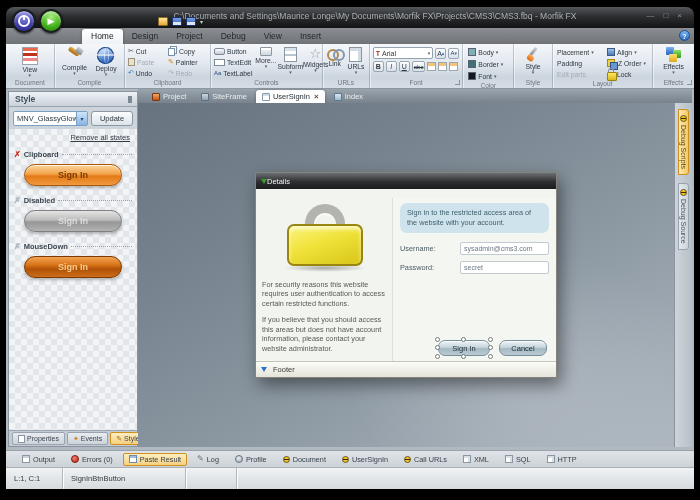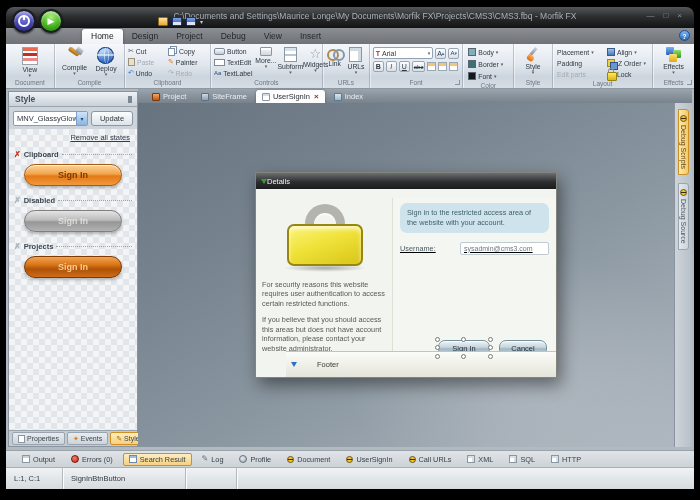--- a/index.html
+++ b/index.html
@@ -128,28 +128,28 @@
 .canvas{position:absolute;left:132px;top:14px;right:20px;bottom:3px;background:linear-gradient(150deg,#67737f 0%,#76828d 28%,#8a96a0 58%,#a2acb5 85%,#aeb7bf 100%);overflow:hidden;}
 .canvas::after{content:"";position:absolute;right:-60px;bottom:-80px;width:420px;height:300px;background:radial-gradient(ellipse,rgba(255,255,255,.16),transparent 60%);}
 .dialog{position:absolute;left:117px;top:69px;width:302px;height:206px;background:#f2f4ef;border:1px solid #84847c;box-shadow:4px 7px 16px rgba(0,0,0,.45);z-index:2;}
 .dlg-band{height:13px;display:flex;align-items:center;gap:4px;padding-left:5px;font-size:7.5px;color:#3a3a34;background:linear-gradient(#fcfcf8,#e6e6dc);border-bottom:1px solid #b8b8ac;}
 .dlg-details{height:16px;display:flex;align-items:center;padding-left:5px;font-size:7.5px;color:#f2f2f2;background:linear-gradient(#6c6f72,#2c2e30 55%,#1a1c1e);}
 .arr{width:0;height:0;border-left:3px solid transparent;border-right:3px solid transparent;border-top:5px solid #2a70c8;}
 .arr-green{border-top-color:#3a9a30;}
 .dlg-content{position:absolute;left:0;right:0;top:25px;bottom:14px;display:flex;}
 .dlg-left{width:136px;padding:4px 4px 0 6px;}
 .dlg-right{flex:1;border-left:1px solid #deE0d6;padding:5px 7px;position:relative;background:#f4f6f1;}
-.dlg-footer{position:absolute;left:0;right:0;bottom:0;height:26px;display:flex;align-items:center;gap:20px;padding-left:5px;font-size:7.5px;color:#3a3a34;background:linear-gradient(#fcfcf8,#e4e4da);border-top:1px solid #c4c4b8;margin-left:30px;}
+.dlg-footer{position:absolute;left:0;right:0;bottom:0;height:16px;display:flex;align-items:center;gap:6px;padding-left:5px;font-size:7.5px;color:#3a3a34;background:linear-gradient(#fcfcf8,#e4e4da);border-top:1px solid #c4c4b8;}
 .padlock{width:84px;height:66px;position:relative;margin:2px auto 10px;}
 .padlock .shackle{position:absolute;left:22px;top:0;width:40px;height:34px;border:9px solid #b4b4ae;border-bottom:none;border-radius:22px 22px 0 0;box-shadow:inset 0 2px 2px rgba(255,255,255,.8),0 1px 1px rgba(0,0,0,.2);}
 .padlock .lockbody{position:absolute;left:4px;bottom:4px;width:76px;height:42px;background:linear-gradient(160deg,#fbf47a 0%,#f0e23a 45%,#d8c618 100%);border:2px solid #98860e;border-radius:7px;box-shadow:inset 0 3px 4px rgba(255,255,255,.7);}
 .padlock .lockshadow{position:absolute;left:0;bottom:-2px;width:84px;height:8px;background:radial-gradient(ellipse,rgba(0,0,0,.3),transparent 70%);}
 .para{font-size:7.3px;line-height:1.3;color:#5a5a54;margin-bottom:7px;}
 .infobox{background:#cfe3ec;border-radius:7px;padding:5px 7px;font-size:7.3px;line-height:1.35;color:#3f606e;margin-bottom:9px;}
-.fieldrow{display:flex;align-items:center;margin:6px 0;text-decoration:underline;}
+.fieldrow{display:flex;align-items:center;margin:6px 0;}
 .fieldrow label{width:60px;font-size:7.3px;color:#4a5a64;}
 .fieldbox{flex:1;height:13px;background:#fff;border:1px solid #c0cad0;border-radius:2px;font-size:7px;color:#6a7a84;line-height:12px;padding:0 3px;white-space:nowrap;overflow:hidden;}
 .btnrow{position:absolute;right:9px;bottom:7px;display:flex;gap:9px;}
 .glass-btn{height:16px;border-radius:7px;background:linear-gradient(#eef4f7 0%,#c6d5dc 45%,#a3bac5 55%,#bccad2 100%);border:1px solid #76909c;color:#233039;font-size:7.5px;display:flex;align-items:center;justify-content:center;box-shadow:inset 0 1px 0 rgba(255,255,255,.8);}
 .btn-signin{width:52px;position:relative;}
 .btn-cancel{width:48px;}
 .hnd{position:absolute;width:5px;height:5px;border-radius:50%;background:#fff;border:1px solid #777;z-index:3;}
 .h-tl{left:-4px;top:-4px;} .h-tm{left:50%;margin-left:-3px;top:-4px;} .h-tr{right:-4px;top:-4px;}
 .h-ml{left:-4px;top:50%;margin-top:-3px;} .h-mr{right:-4px;top:50%;margin-top:-3px;}
 .h-bl{left:-4px;bottom:-4px;} .h-bm{left:50%;margin-left:-3px;bottom:-4px;} .h-br{right:-4px;bottom:-4px;}
@@ -480,21 +480,21 @@
 
       <div class="staterow">
         <span class="statex x-gray">✗</span>
         <span>Disabled</span>
         <span class="flexline"></span>
       </div>
       <div class="preview-btn pv-dis">Sign In</div>
 
       <div class="staterow">
         <span class="statex x-gray">✗</span>
-        <span>Projects</span>
+        <span>MouseDown</span>
         <span class="flexline"></span>
       </div>
       <div class="preview-btn pv-down">Sign In</div>
     </div>
     <div class="sp-tabs">
       <div class="sptab">
           <span class="mi mi-props"></span>
           <span>Properties</span>
         </div>
       <div class="sptab">
@@ -522,20 +522,24 @@
             <span class="lockbody"></span>
           </div>
           <div class="para">For security reasons this website requires user authentication to access certain restricted functions.</div>
           <div class="para">If you believe that you should access this areas but does not have account information, please contact your website administrator.</div>
         </div>
         <div class="dlg-right">
           <div class="infobox">Sign in to the restricted access area of the website with your account.</div>
           <div class="fieldrow">
             <label>Username:</label>
             <div class="fieldbox">sysadmin@cms3.com</div>
+          </div>
+          <div class="fieldrow">
+            <label>Password:</label>
+            <div class="fieldbox">secret</div>
           </div>
           <div class="btnrow">
             <div class="glass-btn btn-signin">
               <span>Sign In</span>
               <span class="hnd h-tl"></span>
               <span class="hnd h-tm"></span>
               <span class="hnd h-tr"></span>
               <span class="hnd h-ml"></span>
               <span class="hnd h-mr"></span>
               <span class="hnd h-bl"></span>
@@ -569,21 +573,21 @@
   <div class="dtab2">
       <span class="mi8 mi-output"></span>
       <span>Output</span>
     </div>
   <div class="dtab2">
       <span class="mi8 mi-error"></span>
       <span>Errors (0)</span>
     </div>
   <div class="dtab2 active">
       <span class="mi8 mi-search"></span>
-      <span>Search Result</span>
+      <span>Paste Result</span>
     </div>
   <div class="dtab2">
       <span class="mi-log">✎</span>
       <span>Log</span>
     </div>
   <div class="dtab2">
       <span class="mi8 mi-profile"></span>
       <span>Profile</span>
     </div>
   <div class="dtab2">

